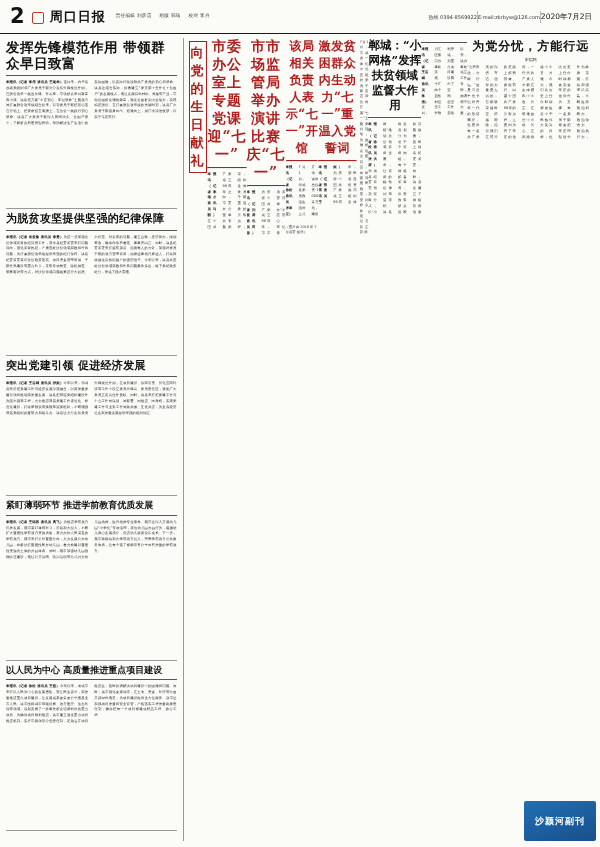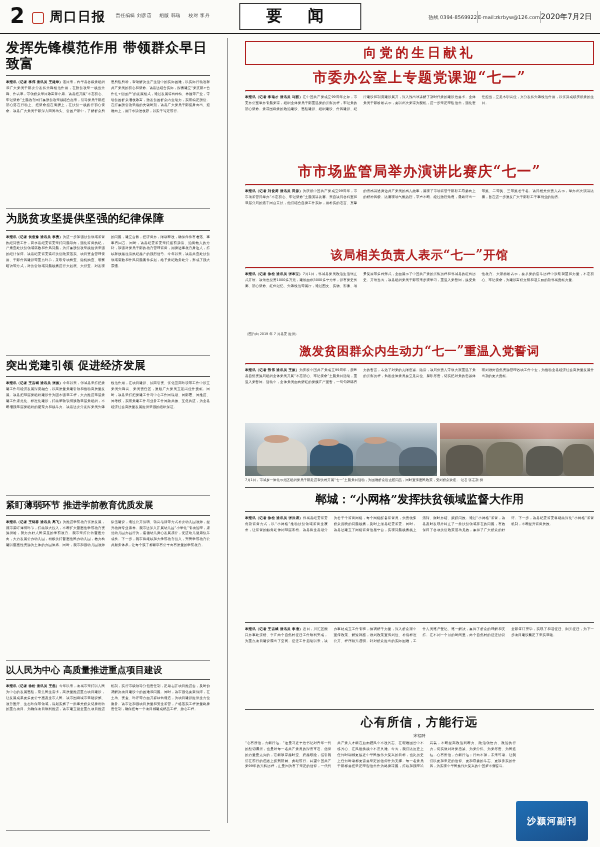--- a/index.html
+++ b/index.html
@@ -57,25 +57,25 @@
     margin-left: auto; display: flex; align-items: center; gap: 0;
     font-size: 5px; color: #333;
   }
   .mh-right .date { font-size: 7.5px; color: #111; }
   .mh-right .bar { width:1px; height:12px; background:#bbb; }
 
   
   .body {
     display: flex;
     height: 813px;
-    padding: 4px 6px 24px 6px;
-    gap: 17px;
+    padding: 4px 6px 6px 6px;
+    gap: 6px;
   }
   .col-left { width: 204px; display: flex; flex-direction: column; }
-  .col-right { flex: 1; display: flex; flex-direction: column; }
+  .col-right { flex: 1; display: flex; flex-direction: row; }
 
   .vline { width: 1px; background: #999; }
 
   
   .art { margin-bottom: 6px; }
   .art-hd {
     font-family: "DejaVu Serif", "Liberation Serif", serif;
     font-weight: bold; color: #111;
     line-height: 1.15;
     margin: 2px 0 3px 0;
@@ -160,21 +160,21 @@
   
   .comment-hd {
     text-align:center; font-weight:bold; color:#111;
     font-family:"DejaVu Serif","Liberation Serif",serif;
     font-size: 12px; letter-spacing:1px;
   }
   .byline { text-align:center; font-size:4px; color:#444; margin-top:2px;}
 
   
   .footer-logo {
-    position:absolute; right: 12px; bottom: 6px;
+    position:absolute; right: 4px; bottom: 6px;
     width: 72px; height: 40px;
     background: linear-gradient(160deg,#1f6fb5,#1a4f8a);
     color:#fff; display:flex; align-items:center; justify-content:center;
     font-family:"DejaVu Serif","Liberation Serif",serif;
     font-size: 9px; font-weight:bold; letter-spacing:1px;
     border-radius:2px;
     text-align:center; line-height:1.2;
   }
 
   .redline { border-top: 1.2px solid #b01d1d; margin: 3px 0; }
@@ -190,21 +190,20 @@
     <div class="page-num-box">
       <span class="page-num">2</span>
       <span class="paper-logo-mark"></span>
       <span class="paper-name">周口日报</span>
     </div>
     <div class="mh-credits">
       <span>责任编辑 刘彦霞</span>
       <span>组版 韩瑞</span>
       <span>校对 李丹</span>
     </div>
-    <div class="mh-title">要 闻</div>
     <div class="mh-right">
       <span>热线 0394-8569922</span>
       <span class="bar"></span>
       <span>E-mail:zkrbyw@126.com</span>
       <span class="bar"></span>
       <span class="date">2020年7月2日</span>
     </div>
   </div>
 
   <div class="body">
@@ -339,21 +338,21 @@
       <div class="art">
         <hr class="rule">
         <div class="txt cols4" style="height:72px">
           <span class="lead">本报讯（记者 王吉城 通讯员 李浩）</span><span>近日，川汇区搬口办事处沈楼、李庄两个自然村征迁工作顺利完成，为重点项目建设腾出了空间。征迁工作启动以来，该办事处成立工作专班，抽调精干力量，深入群众家中宣传政策、解疑释惑，做到政策宣传到位、补偿标准公开、程序阳光透明。针对群众提出的实际困难，工作人员逐户登记、逐一解决，赢得了群众的理解和支持。在不到一个月的时间里，两个自然村的征迁协议全部签订完毕，实现了和谐征迁、阳光征迁，为下一步项目建设奠定了坚实基础。</span>
         </div>
       </div>
 
       <hr class="rule">
 
       <div class="art">
-        <div class="comment-hd">心有所信，方能行远</div>
+        <div class="comment-hd">为党分忧，方能行远</div>
         <div class="byline">宋福聘</div>
         <div class="txt cols3" style="height:76px;margin-top:3px;padding-right:78px">“心有所信，方能行远。”这是习近平总书记对青年一代的殷切嘱托，也是对每一名共产党员的深情寄语。信仰的力量是无穷的，它能够穿越时空、跨越艰险，指引我们在前行的道路上披荆斩棘、勇毅前行。回望中国共产党99年的光辉历程，正是因为有了坚定的信仰，一代代共产党人才能在血雨腥风中不改其志、在艰难困苦中不移其心、在风险挑战中不畏其难。今天，我们比历史上任何时期都更接近中华民族伟大复兴的目标，也比历史上任何时期都更需要坚定的信仰作为支撑。每一名党员干部都要把坚定理想信念作为终身课题，持续加强理论武装，不断提高政治判断力、政治领悟力、政治执行力，切实做到对党忠诚、为党分忧、为党尽责、为民造福。心有所信，方能行远；行而不辍，未来可期。让我们以更加坚定的信仰、更加昂扬的斗志、更加务实的作风，为实现中华民族伟大复兴的中国梦不懈奋斗。</div>
       </div>
 
     </div>
   </div>
 
   <div class="footer-logo">
     <span>沙颍河副刊</span>
   </div>

